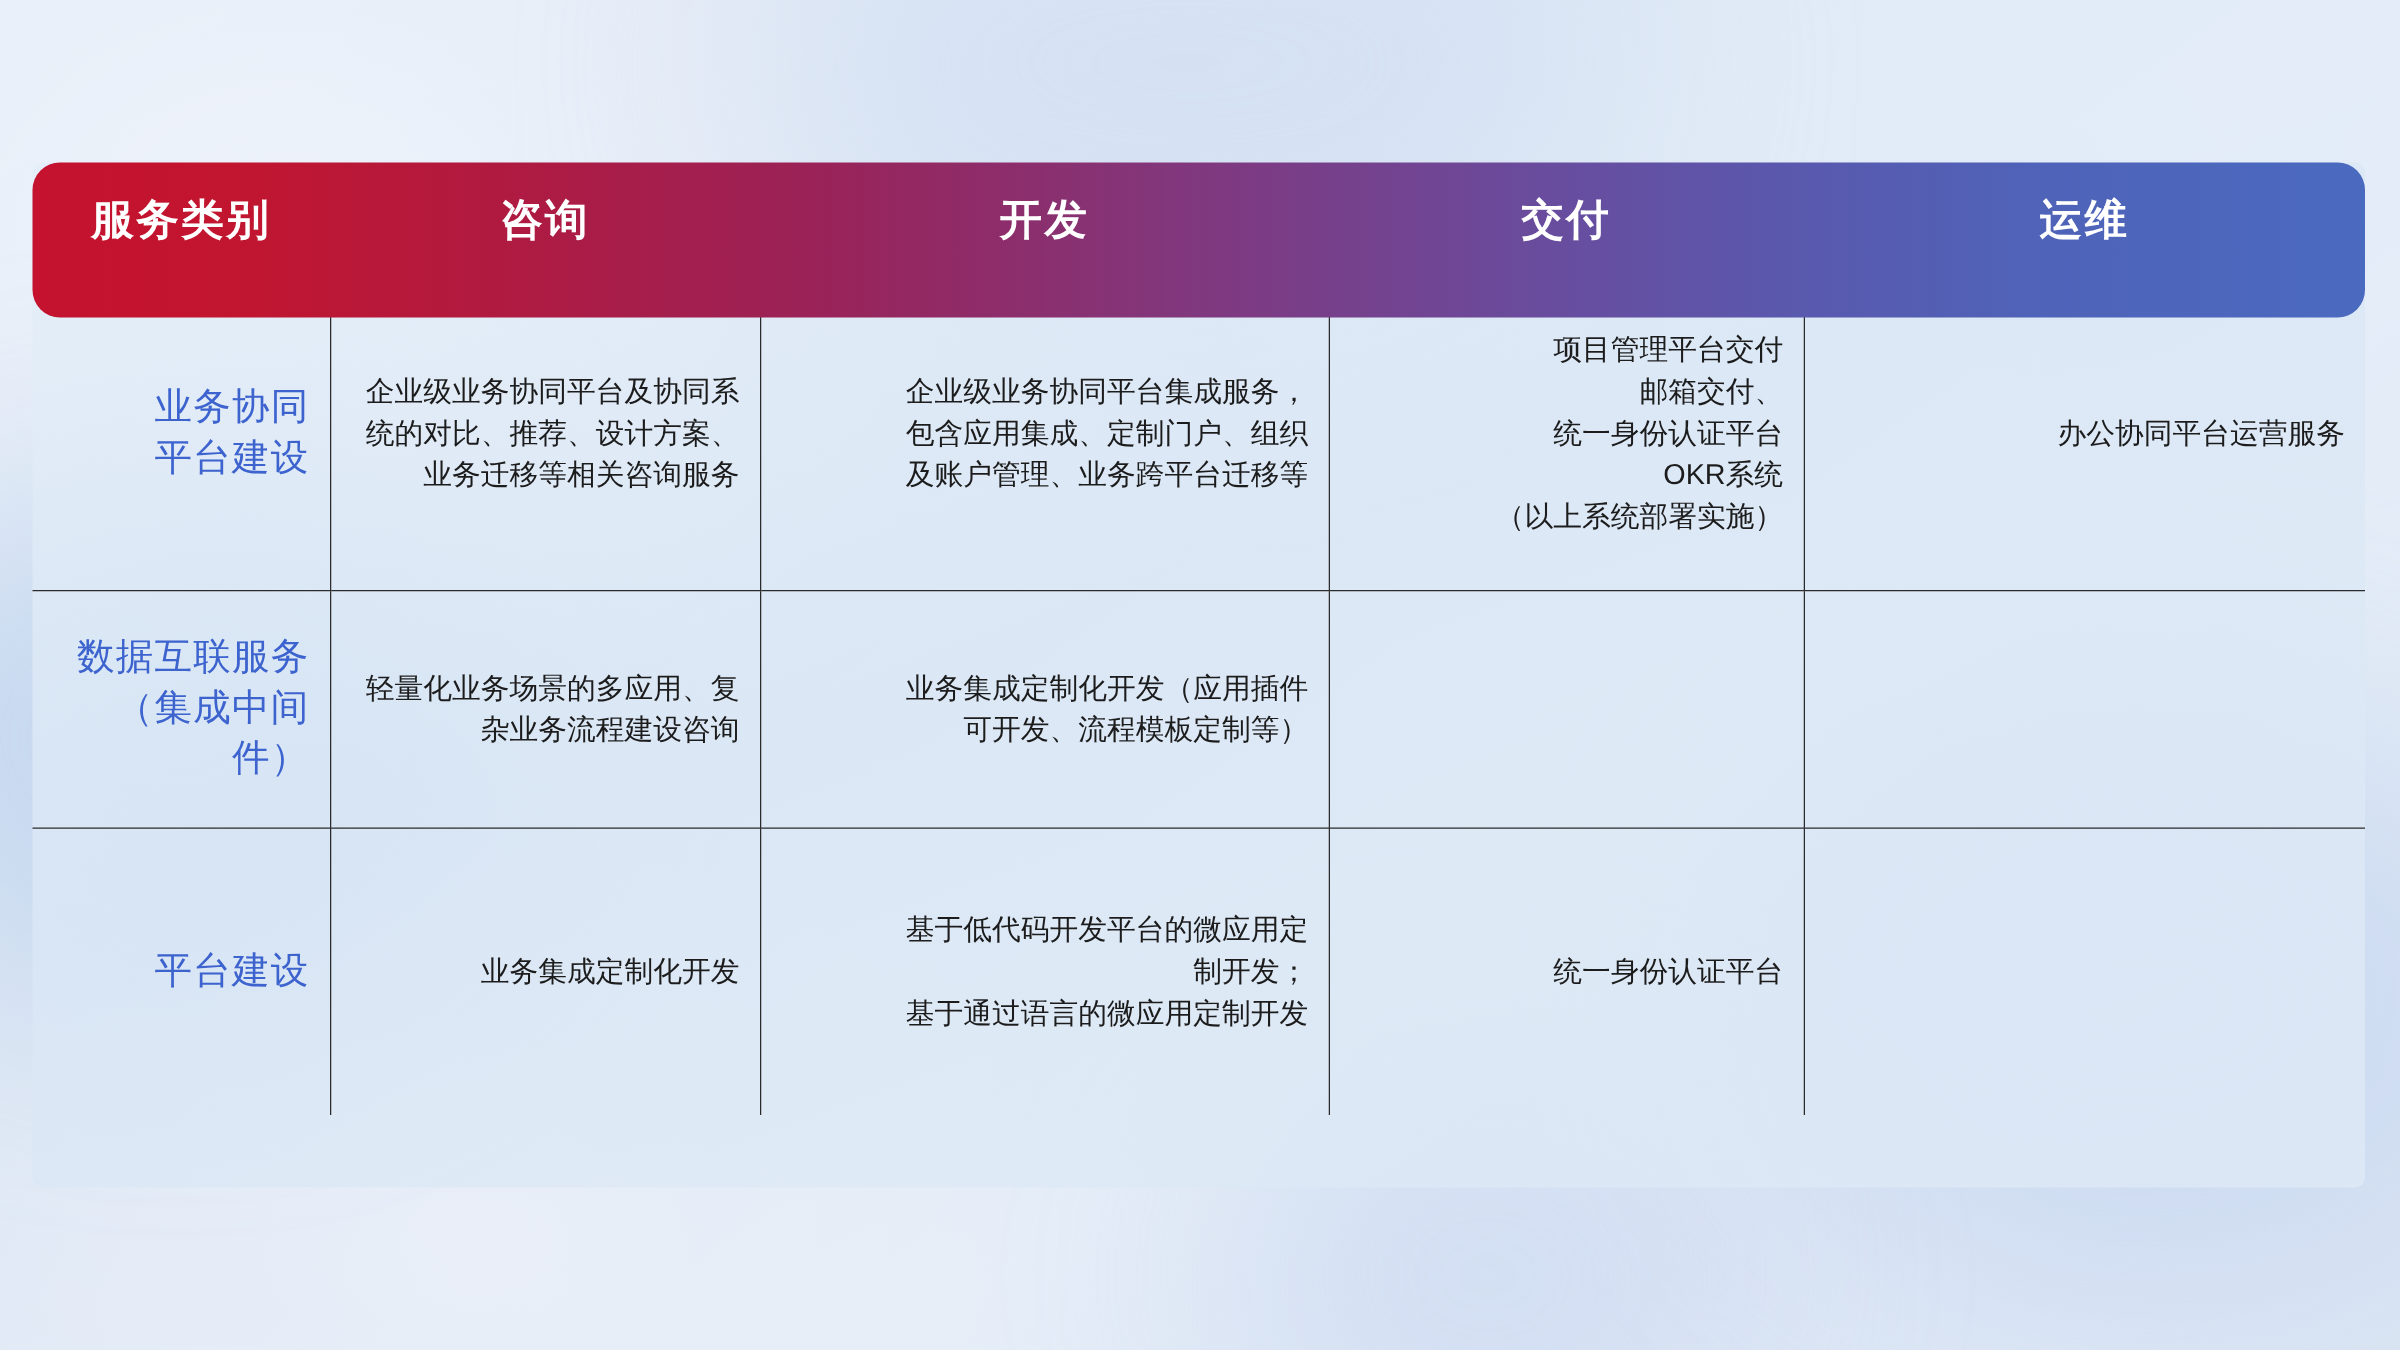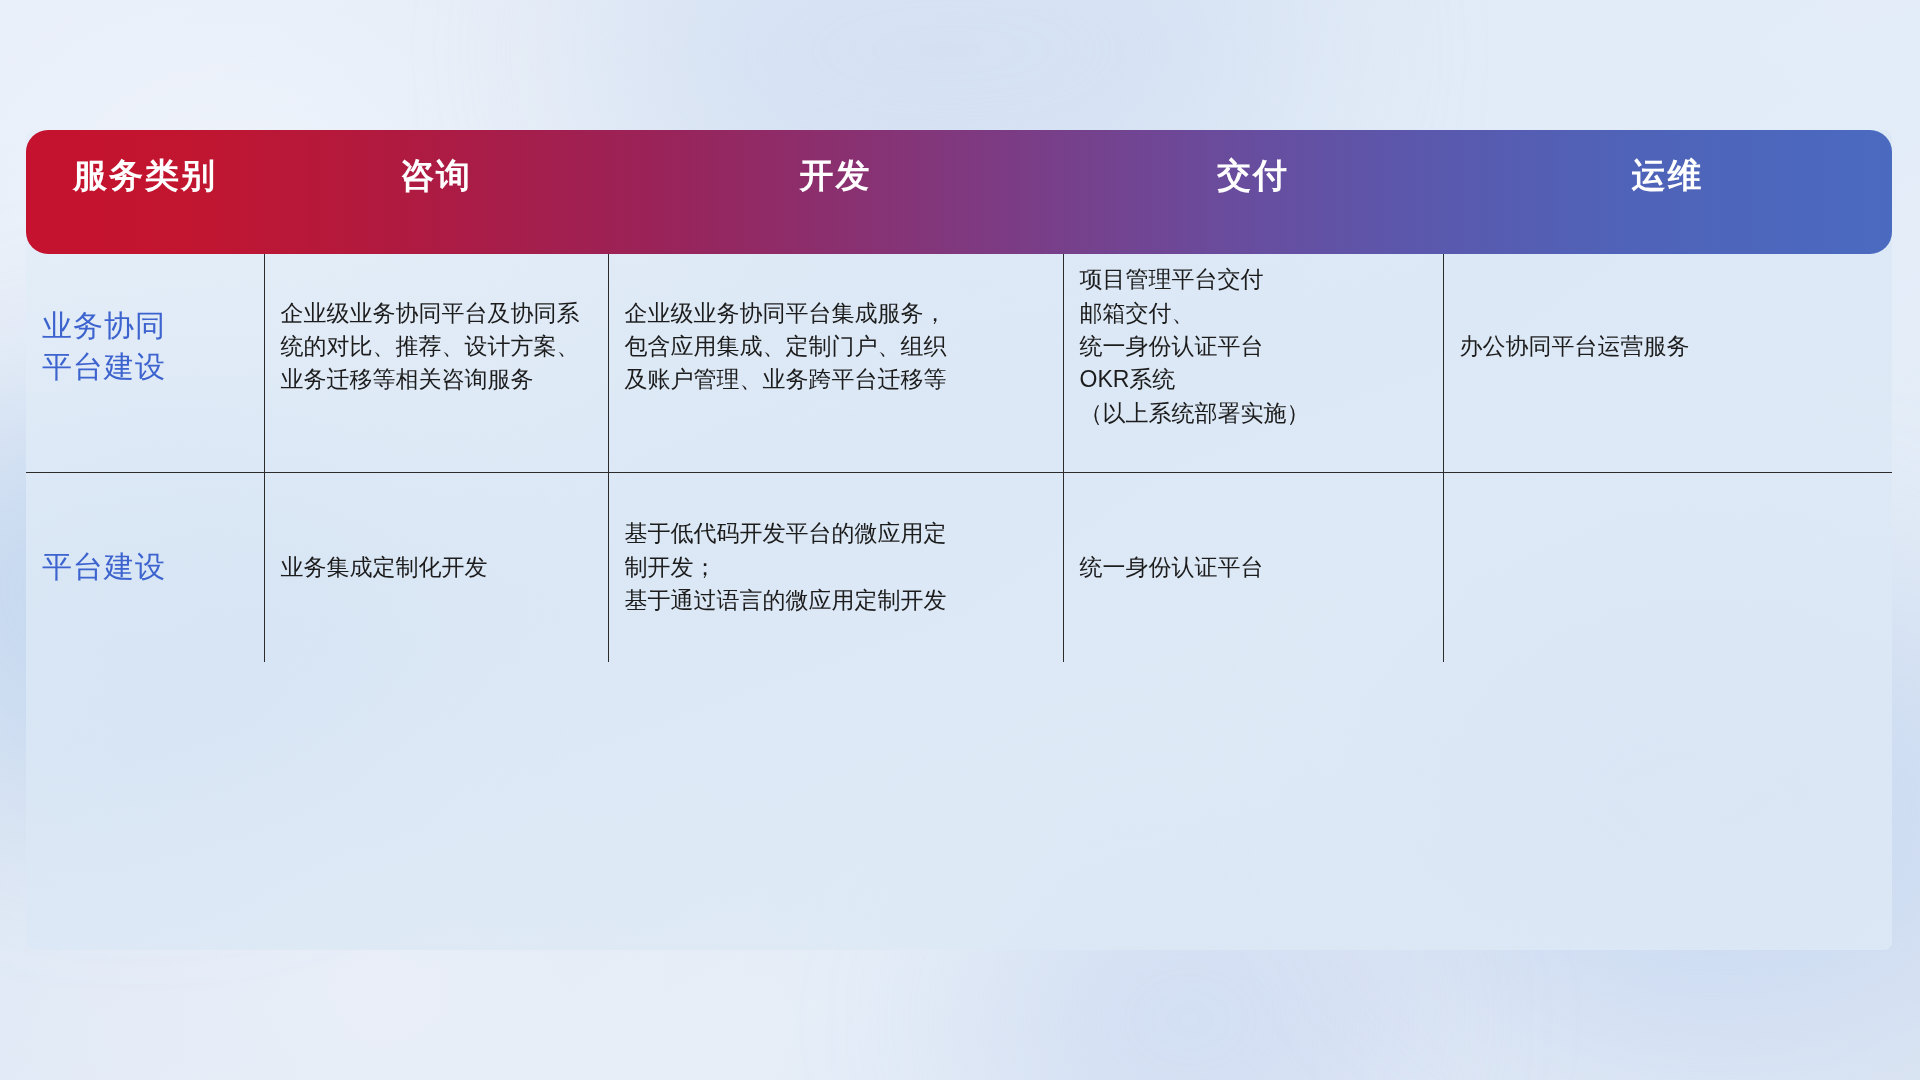--- a/index.html
+++ b/index.html
@@ -84,21 +84,21 @@
         #6a4b9c 64%,
         #5a58ad 75%,
         #4f63b8 86%,
         #4a6ac0 100%);
     z-index: 1;
   }
 
   tbody td {
     border: 1px solid #2b2b2b;
     vertical-align: middle;
-    text-align: left;
+    text-align: right;
     font-size: 23px;
     color: #1c1c1c;
     line-height: 1.45;
     padding: 14px 16px;
     background: transparent;
   }
   tbody tr td:first-child {
     border-left: none;
   }
   tbody tr td:last-child {
@@ -165,20 +165,30 @@
 包含应用集成、定制门户、组织
 及账户管理、业务跨平台迁移等</span></td>
         <td><span class="cell-text">项目管理平台交付
 邮箱交付、
 统一身份认证平台
 OKR系统
 （以上系统部署实施）</span></td>
         <td><span class="cell-text">办公协同平台运营服务</span></td>
       </tr>
       <tr>
+        <td class="cat"><span class="cell-text">数据互联服务
+（集成中间件）</span></td>
+        <td><span class="cell-text">轻量化业务场景的多应用、复
+杂业务流程建设咨询</span></td>
+        <td><span class="cell-text">业务集成定制化开发（应用插件
+可开发、流程模板定制等）</span></td>
+        <td><span class="cell-text"></span></td>
+        <td><span class="cell-text"></span></td>
+      </tr>
+      <tr>
         <td class="cat"><span class="cell-text">平台建设</span></td>
         <td><span class="cell-text">业务集成定制化开发</span></td>
         <td><span class="cell-text">基于低代码开发平台的微应用定
 制开发；
 基于通过语言的微应用定制开发</span></td>
         <td><span class="cell-text">统一身份认证平台</span></td>
         <td><span class="cell-text"></span></td>
       </tr>
     </tbody>
   </table>

